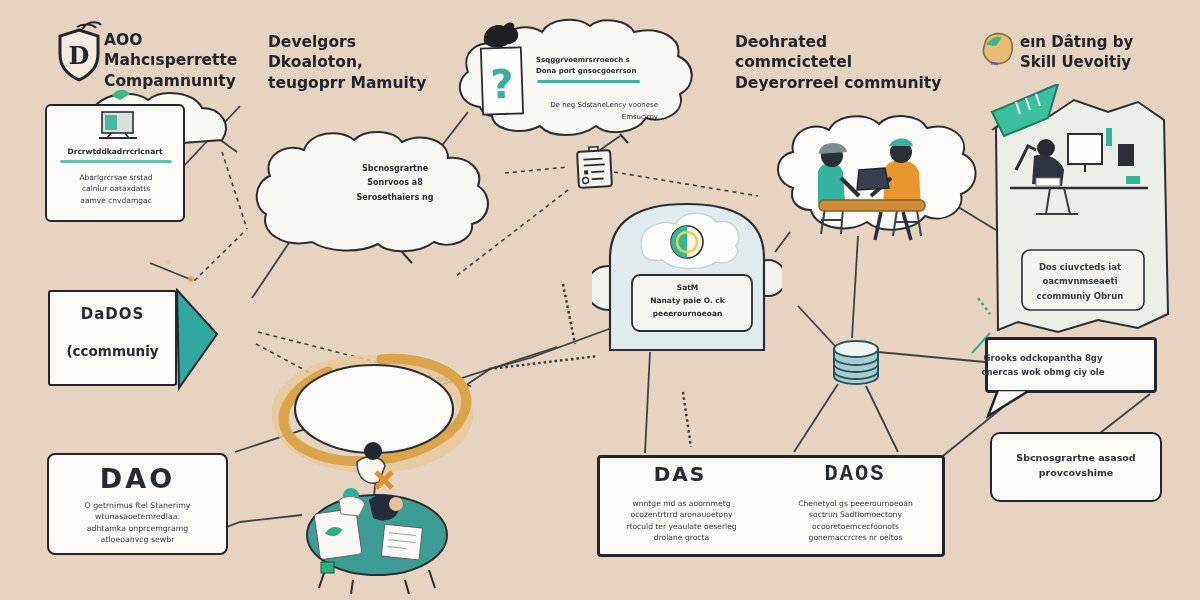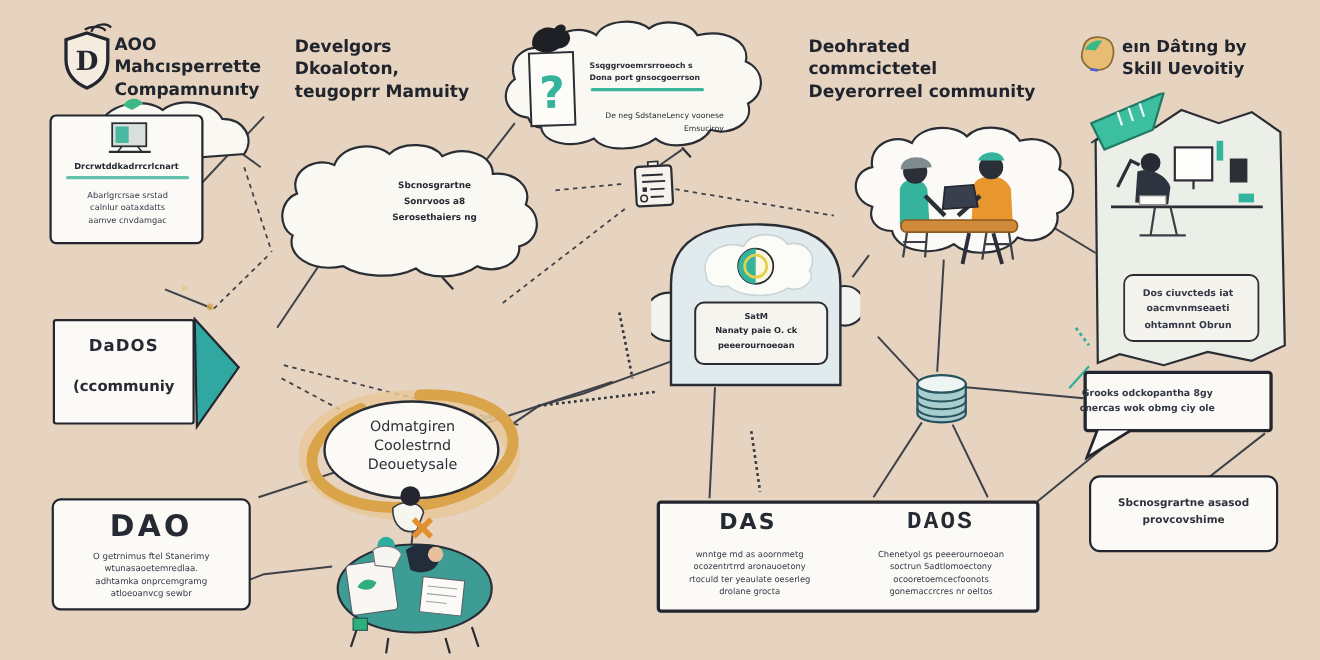--- a/index.html
+++ b/index.html
@@ -201,23 +201,20 @@
     <path d="M6 13 V40 A22 8 0 0 0 50 40 V13 Z" fill="#a9cdcf" stroke="#28545e" stroke-width="2"></path>
     <path d="M6 21 A22 8 0 0 0 50 21 M6 28 A22 8 0 0 0 50 28 M6 35 A22 8 0 0 0 50 35" fill="none" stroke="#28545e" stroke-width="1.8"></path>
     <ellipse cx="28" cy="13" rx="22" ry="8" fill="#eef6f4" stroke="#28545e" stroke-width="2"></ellipse>
   </svg>
 
   <svg class="abs" style="left:272px;top:352px;z-index:3;" width="206" height="122" viewBox="0 0 206 122">
     <ellipse cx="100" cy="62" rx="94" ry="52" fill="none" stroke="#e7c79a" stroke-width="14" opacity="0.85"></ellipse>
     <ellipse cx="103" cy="58" rx="92" ry="50" fill="none" stroke="#d9a44a" stroke-width="10" stroke-dasharray="300 55" stroke-linecap="round" transform="rotate(-8 103 58)"></ellipse>
     <ellipse cx="102" cy="57" rx="79" ry="44" fill="#fbfaf7" stroke="#2a2d33" stroke-width="2.2"></ellipse>
   </svg>
-  <div class="abs txt" style="left:300px;top:381px;width:150px;z-index:4;font-size:13px;line-height:1.3;color:#2b2f38;">Odmatgiren
-Coolestrnd
-Deouetysale</div>
 
   <svg class="abs" style="left:345px;top:438px;z-index:3;" width="60" height="55" viewBox="0 0 60 55">
     <path d="M12 24 C20 16 38 18 40 28 L34 44 C24 48 12 42 12 24 Z" fill="#f7f5f0" stroke="#3a3d42" stroke-width="1.5"></path>
     <circle cx="28" cy="13" r="9" fill="#23262e"></circle>
     <g stroke="#e2902e" stroke-width="5">
       <line x1="31" y1="34" x2="47" y2="50"></line>
       <line x1="47" y1="34" x2="31" y2="50"></line>
     </g>
   </svg>
 
@@ -276,21 +273,21 @@
       <path d="M10 44 L22 20 L30 24" stroke="#2b3036" stroke-width="3" fill="none"></path>
       <rect x="30" y="52" width="24" height="8" fill="#fbfaf6" stroke="#888"></rect>
       <rect x="120" y="50" width="14" height="8" fill="#35b39c"></rect>
       <line x1="4" y1="62" x2="142" y2="62" stroke="#2a2d33" stroke-width="2.5"></line>
       <path d="M44 62 L40 88 M58 62 L64 88 M30 88 L72 88" stroke="#3a3f46" stroke-width="2" fill="none"></path>
     </g>
     <rect x="34" y="166" width="122" height="60" rx="8" fill="#f4f3ee" stroke="#2a2d33" stroke-width="1.6"></rect>
   </svg>
   <div class="abs txt" style="left:1030px;top:260px;width:100px;z-index:4;font-size:8.5px;font-weight:600;line-height:1.7;color:#343947;">Dos ciuvcteds iat
 oacmvnmseaeti
-ohtamnnt Obrun</div>
+ccommuniy Obrun</div>
 
   <div class="abs box" style="left:985px;top:337px;width:172px;height:56px;border-width:3px;border-radius:4px;z-index:3;"></div>
   <svg class="abs" style="left:986px;top:390px;z-index:3;" width="60" height="30" viewBox="0 0 60 30">
     <polygon points="44,0 2,26 12,0" fill="#fbfaf6" stroke="#23262e" stroke-width="2.5"></polygon>
   </svg>
   <div class="abs txt" style="left:964px;top:352px;width:158px;z-index:4;font-size:8.5px;font-weight:600;line-height:1.6;color:#343947;">Grooks odckopantha 8gy
 cnercas wok obmg ciy ole</div>
 
   <div class="abs box" style="left:990px;top:432px;width:172px;height:70px;border-radius:10px;z-index:3;"></div>
   <div class="abs txt" style="left:997px;top:450px;width:158px;z-index:4;font-size:9.5px;font-weight:600;line-height:1.6;color:#2e323c;">Sbcnosgrartne asasod

